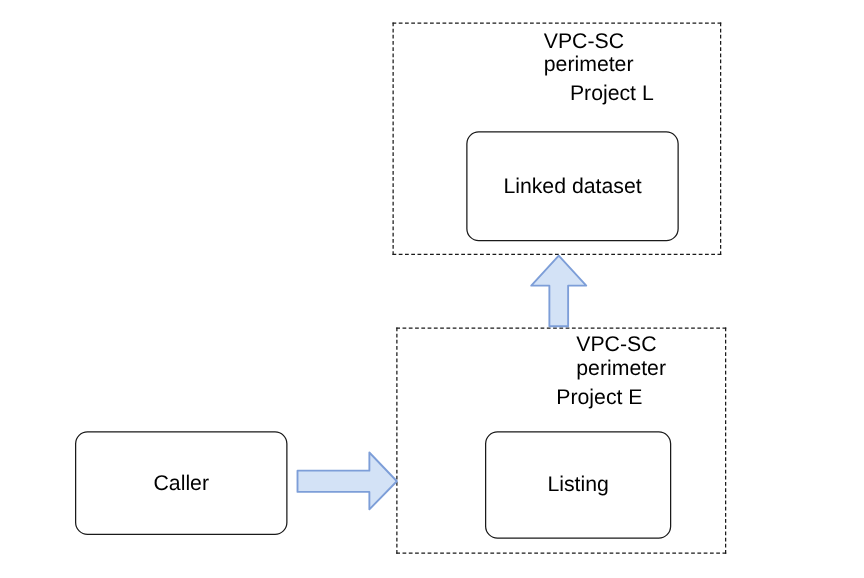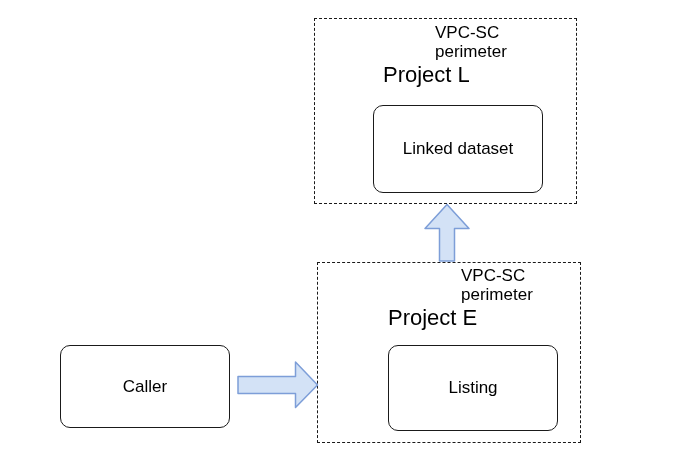--- a/index.html
+++ b/index.html
@@ -6,31 +6,31 @@
   .canvas{
     position:relative;width:691px;height:462px;background:#ffffff;
     font-family:"Liberation Sans",sans-serif;color:#000;overflow:hidden;
   }
   .perimeter{position:absolute;border:1.5px dashed #1a1a1a;box-sizing:border-box;background:transparent;}
   #perimeter-l{left:314px;top:18px;width:263px;height:186px;}
   #perimeter-e{left:317px;top:262px;width:264px;height:181px;}
   .perim-label{position:absolute;text-align:left;font-size:17px;line-height:19px;white-space:nowrap;}
   #perimeter-l .perim-label{left:120px;top:4px;width:142px;}
   #perimeter-e .perim-label{left:143px;top:3px;width:142px;}
-  .project-label{position:absolute;text-align:left;font-size:22px;line-height:19px;width:140px;white-space:nowrap;}
+  .project-label{position:absolute;text-align:right;font-size:17px;line-height:19px;width:140px;white-space:nowrap;}
   #project-l{left:68px;top:46px;}
-  #project-e{left:70px;top:45px;}
+  #project-e{left:56px;top:45px;}
   #project-r{left:80px;top:306px;}
   .node{
     position:absolute;border:1.5px solid #1a1a1a;border-radius:10px;background:#ffffff;
     display:flex;align-items:center;justify-content:center;box-sizing:border-box;
     font-size:17px;text-align:center;
   }
   #node-linked{left:58px;top:86px;width:170px;height:88px;}
-  #node-listing{left:70px;top:82px;width:170px;height:86px;}
+  #node-listing{left:70px;top:82px;width:149px;height:86px;}
   #node-caller{left:60px;top:345px;width:170px;height:83px;}
   .arrows{position:absolute;left:0;top:0;pointer-events:none;}
 </style>
 </head>
 <body>
 
 <div class="canvas">
 
   <div class="perimeter" id="perimeter-l">
     <div class="perim-label">

